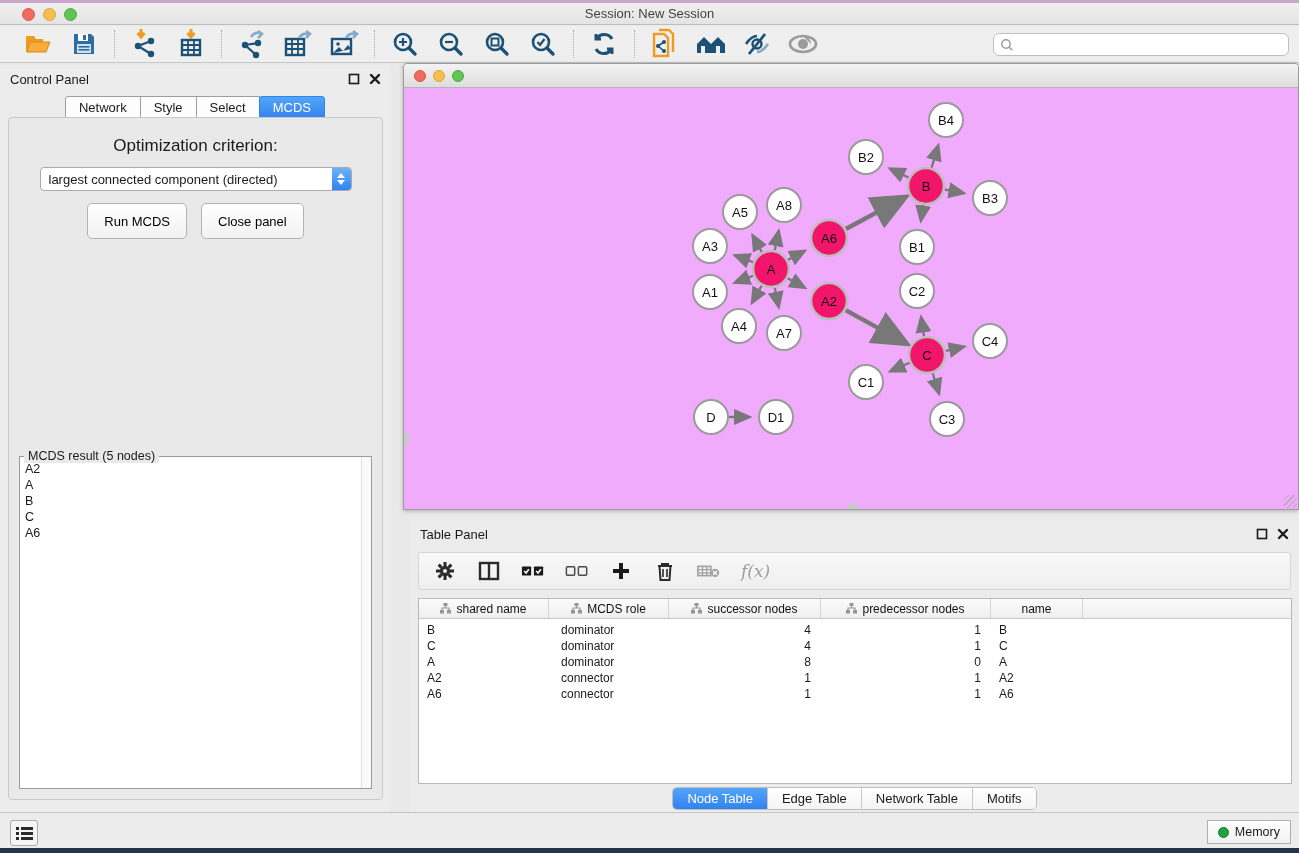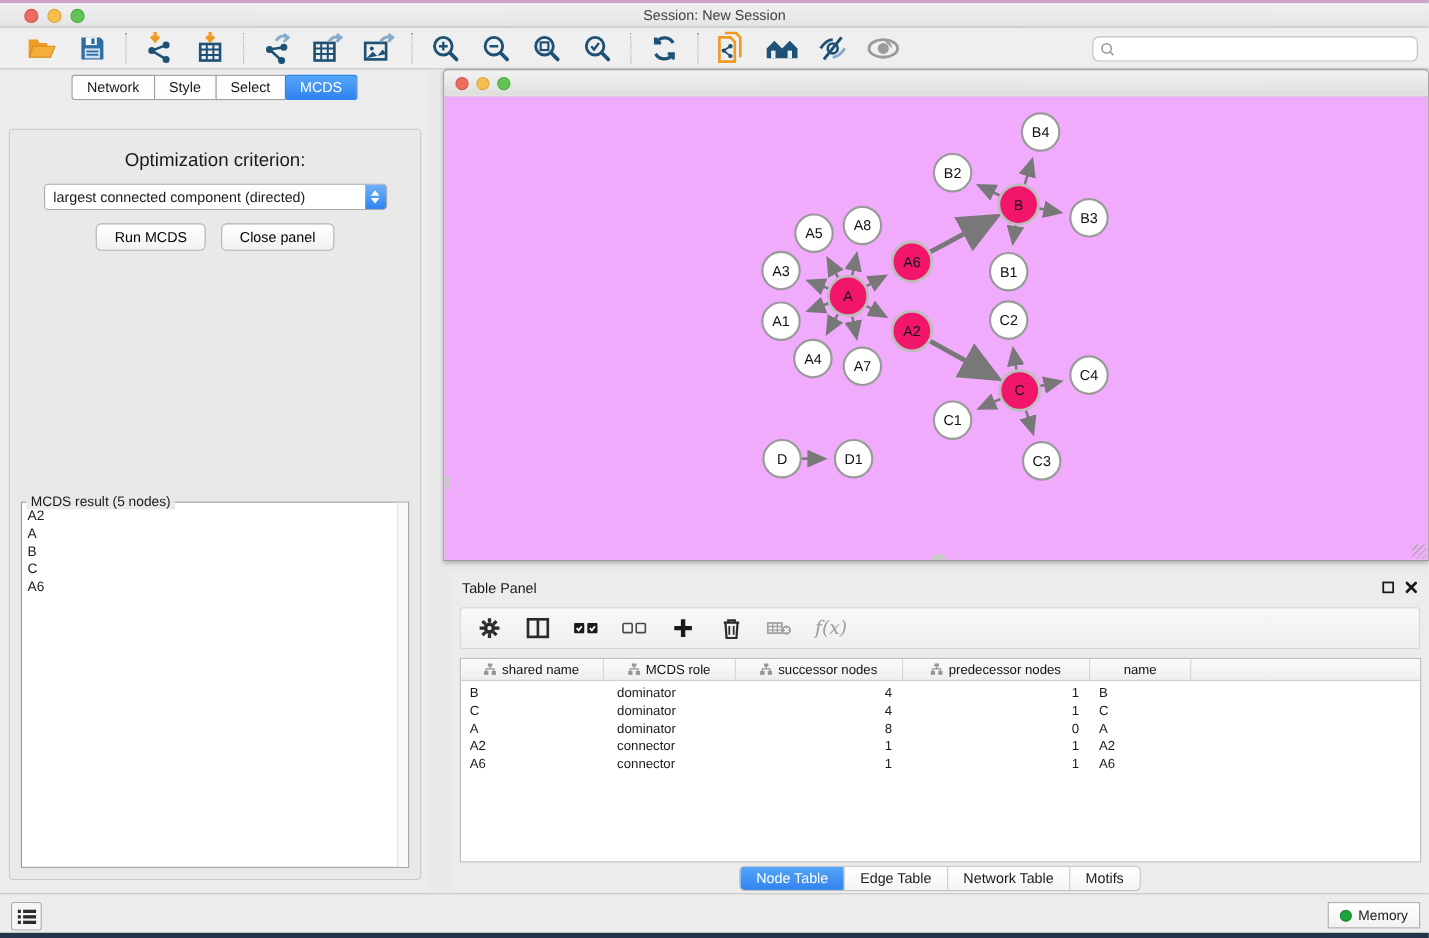--- a/index.html
+++ b/index.html
@@ -46,21 +46,21 @@
   .opt-label { text-align:center; margin-top:18px; font-size:17px; }
   .combo { width:312px; height:24px; margin:11px auto 0; background:#fff; border:1px solid #ABABAB;
     border-radius:4px; display:flex; align-items:center; cursor:pointer; }
   .combo-text { flex:1; padding-left:8px; font-size:13px; white-space:nowrap; overflow:hidden; }
   .combo-spin { width:19px; height:22px; background:linear-gradient(#6FB1F9,#2F84F1); border-radius:0 3px 3px 0;
     display:flex; flex-direction:column; align-items:center; justify-content:center; gap:2px; }
   .combo-spin .up, .combo-spin .dn { width:0; height:0; border-left:4px solid transparent; border-right:4px solid transparent; }
   .combo-spin .up { border-bottom:5px solid #fff; }
   .combo-spin .dn { border-top:5px solid #fff; }
   .cp-buttons { display:flex; justify-content:center; gap:14px; margin-top:12px; }
-  .btn { height:25px; padding:0 16px; background:linear-gradient(#FFFFFF,#F2F2F2); border:1px solid #B3B3B3;
+  .btn { height:36px; padding:0 16px; background:linear-gradient(#FFFFFF,#F2F2F2); border:1px solid #B3B3B3;
     border-radius:5px; font-size:13px; cursor:pointer; font-family:inherit; }
   .mcds-box { position:absolute; left:10px; right:10px; top:338px; bottom:10px;
     border:1px solid #9B9B9B; background:#fff; }
   .mcds-legend { position:absolute; top:-8px; left:4px; background:#E9E9E9; padding:0 4px; font-size:12.5px; }
   .mcds-list { position:absolute; left:1px; top:4px; bottom:1px; right:11px; overflow:hidden; }
   .mcds-item { font-size:12.5px; line-height:16px; padding-left:4px; cursor:default; }
   .mcds-scroll { position:absolute; right:0; top:0; bottom:0; width:10px; background:#FAFAFA; border-left:1px solid #E0E0E0; }
 
   
   .net-window { position:absolute; left:403px; top:63px; width:896px; height:447px;
@@ -272,20 +272,31 @@
     <div class="search-wrap">
       <svg width="14" height="14" viewBox="0 0 14 14">
           <circle cx="6" cy="6" r="4.2" fill="none" stroke="#9B9B9B" stroke-width="1.5"></circle>
           <path d="M9.2 9.2l3 3" stroke="#9B9B9B" stroke-width="1.5"></path>
         </svg>
       <input type="text" placeholder="" style="">
     </div>
   </div>
 
   <div class="control-panel">
+    <div class="panel-head">
+      <div class="panel-title">Control Panel</div>
+      <div class="panel-head-icons">
+        <svg width="12" height="12" viewBox="0 0 12 12">
+            <rect x="1.5" y="1.5" width="9" height="9" fill="none" stroke="#1a1a1a" stroke-width="1.6"></rect>
+          </svg>
+        <svg width="12" height="12" viewBox="0 0 12 12">
+            <path d="M2 2l8 8M10 2l-8 8" stroke="#1a1a1a" stroke-width="2.4" stroke-linecap="round"></path>
+          </svg>
+      </div>
+    </div>
     <div class="cp-tabs">
       <div class="cp-tab">Network</div>
       <div class="cp-tab">Style</div>
       <div class="cp-tab">Select</div>
       <div class="cp-tab selected">MCDS</div>
     </div>
     <div class="cp-content">
       <div class="opt-label">Optimization criterion:</div>
       <div class="combo">
         <div class="combo-text">largest connected component (directed)</div>

